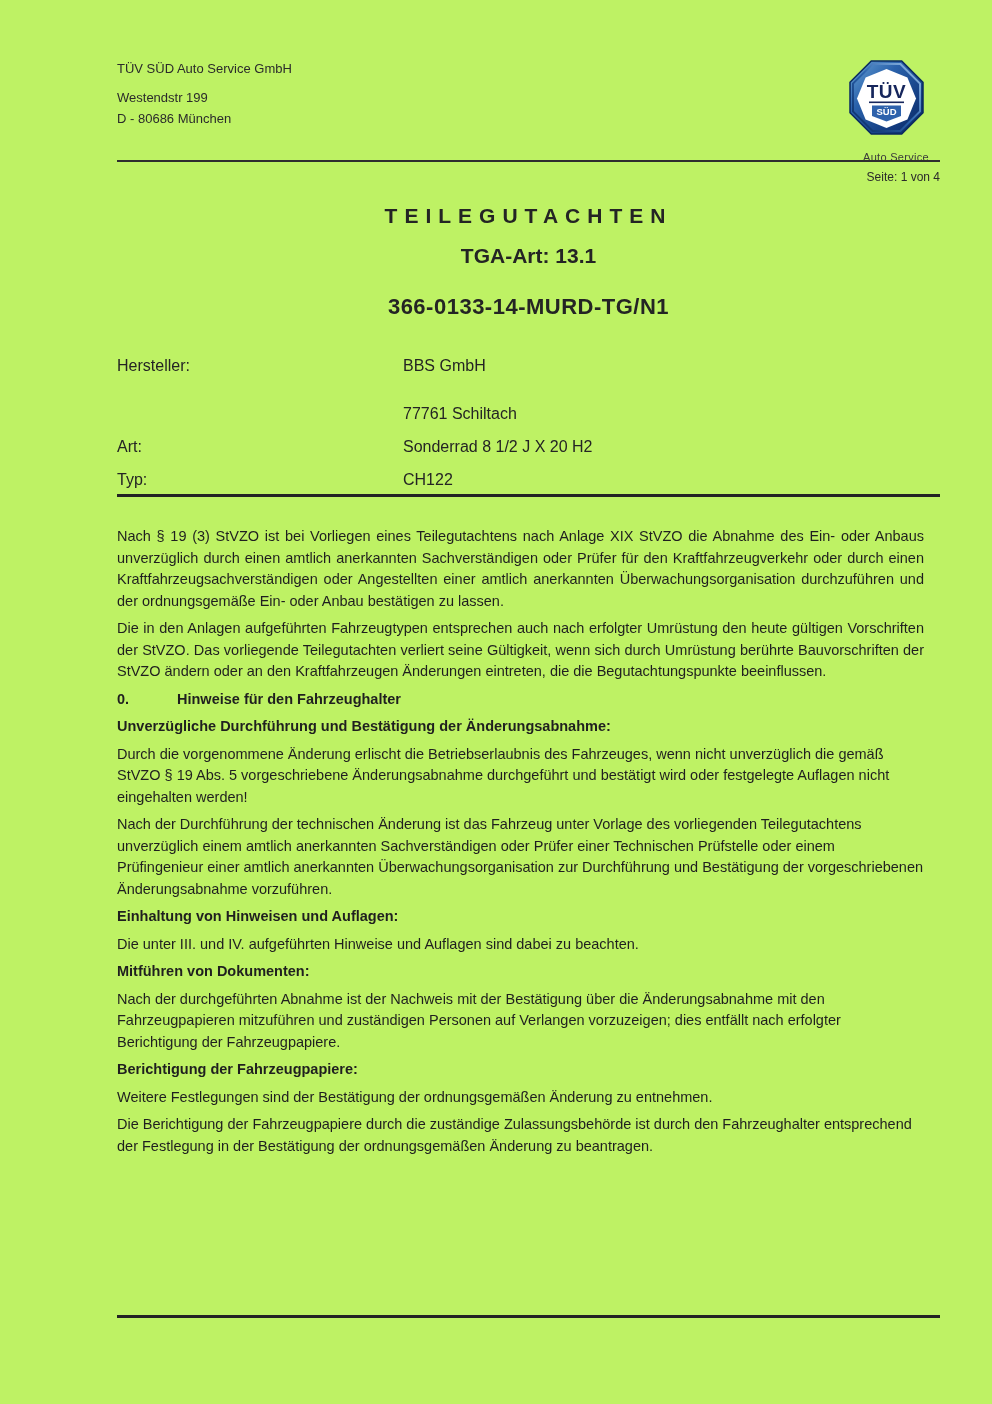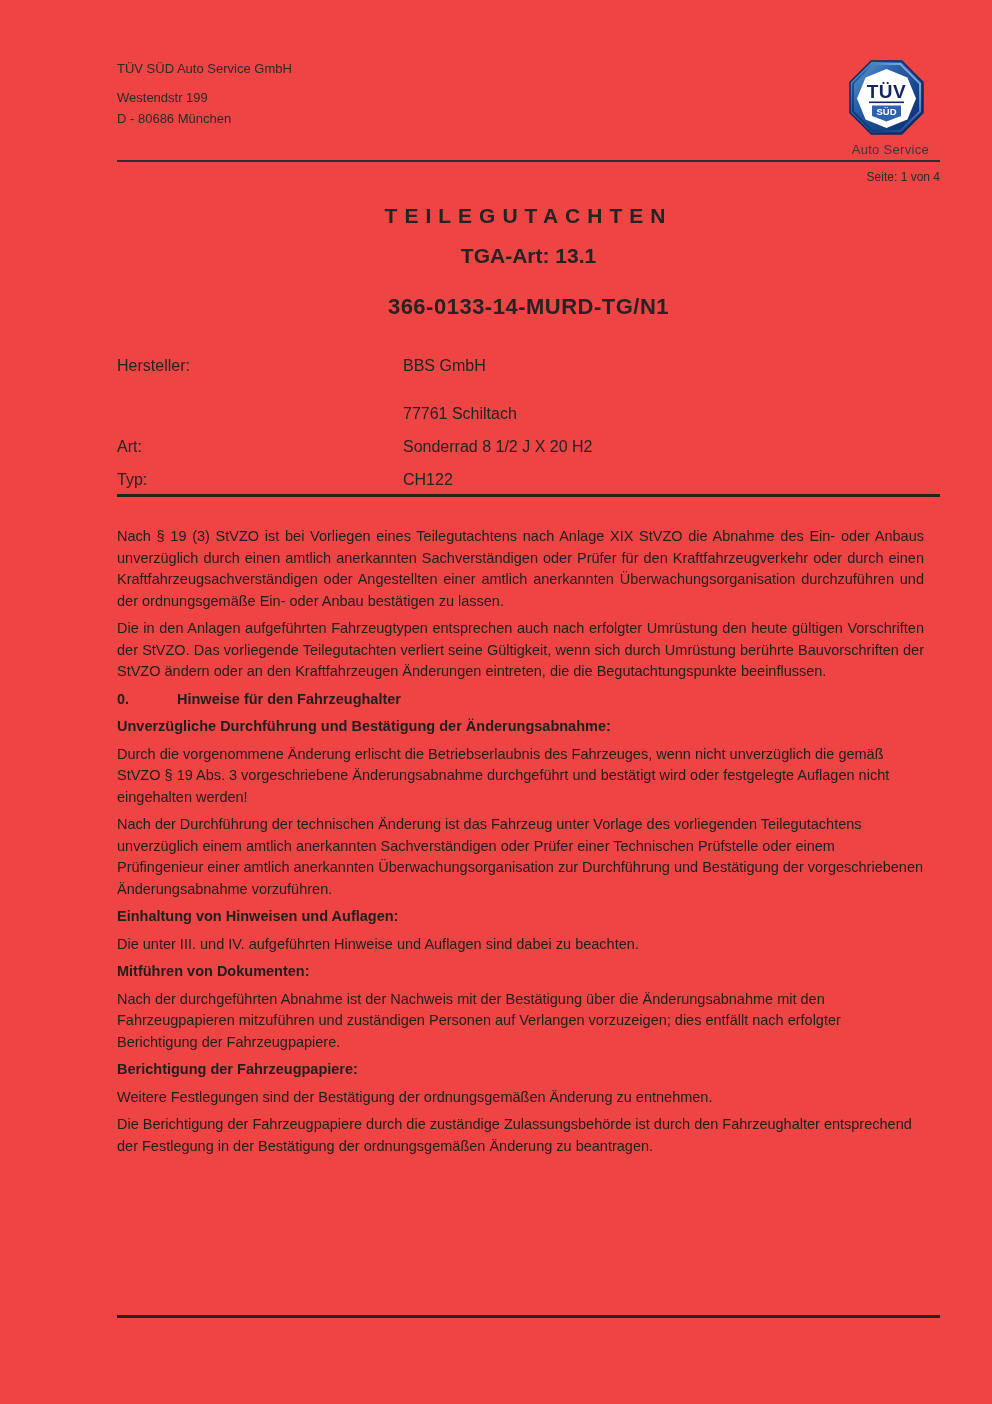--- a/index.html
+++ b/index.html
@@ -2,28 +2,28 @@
 <html lang="de"><head>
 <meta charset="utf-8">
 <style>
   * { margin:0; padding:0; box-sizing:border-box; }
   html,body { background:#ffffff; }
   body {
     width:992px; height:1404px; position:relative; overflow:hidden;
     font-family:"Liberation Sans","DejaVu Sans",sans-serif;
     color:#1f1f1f;
   }
-  .page { position:absolute; inset:0; background:#ef4444; }
+  .page { position:absolute; inset:0; background:#bef264; }
 
   
   .header-company { position:absolute; left:117px; top:61px; font-size:13px; color:#2b2b2b; }
   .header-address { position:absolute; left:117px; top:87px; font-size:13px; line-height:21px; color:#2b2b2b; }
   .logo-wrap { position:absolute; left:843px; top:58px; width:86px; text-align:right; }
   .logo-svg { display:block; margin:0 auto; }
-  .logo-caption { font-size:13px; color:#3a3a3a; margin-top:2px; letter-spacing:0.3px; }
+  .logo-caption { font-size:11px; color:#3a3a3a; margin-top:11px; letter-spacing:0.3px; }
   .header-rule { position:absolute; left:117px; top:160px; width:823px; height:2px; background:#2e2e2e; }
   .page-indicator { position:absolute; left:617px; top:170px; width:323px; text-align:right; font-size:12px; color:#2b2b2b; }
 
   
   .title-block { position:absolute; left:117px; top:204px; width:823px; text-align:center; color:#242424; }
   .title-main { font-size:21px; font-weight:bold; letter-spacing:7px; }
   .title-sub  { font-size:21px; font-weight:bold; margin-top:16px; }
   .title-number { font-size:22px; font-weight:bold; margin-top:26px; letter-spacing:0.5px; }
 
   
@@ -121,21 +121,21 @@
   <div class="doc-body">
     <p class="justified">Nach § 19 (3) StVZO ist bei Vorliegen eines Teilegutachtens nach Anlage XIX StVZO die Abnahme des Ein- oder Anbaus unverzüglich durch einen amtlich anerkannten Sachverständigen oder Prüfer für den Kraftfahrzeugverkehr oder durch einen Kraftfahrzeugsachverständigen oder Angestellten einer amtlich anerkannten Überwachungsorganisation durchzuführen und der ordnungsgemäße Ein- oder Anbau bestätigen zu lassen.</p>
     <p class="justified">Die in den Anlagen aufgeführten Fahrzeugtypen entsprechen auch nach erfolgter Umrüstung den heute gültigen Vorschriften der StVZO. Das vorliegende Teilegutachten verliert seine Gültigkeit, wenn sich durch Umrüstung berührte Bauvorschriften der StVZO ändern oder an den Kraftfahrzeugen Änderungen eintreten, die die Begutachtungspunkte beeinflussen.</p>
 
     <div class="section-row">
       <span class="section-num">0.</span>
       <span class="section-title">Hinweise für den Fahrzeughalter</span>
     </div>
 
     <div class="b-heading">Unverzügliche Durchführung und Bestätigung der Änderungsabnahme:</div>
-    <p>Durch die vorgenommene Änderung erlischt die Betriebserlaubnis des Fahrzeuges, wenn nicht unverzüglich die gemäß StVZO § 19 Abs. 3 vorgeschriebene Änderungsabnahme durchgeführt und bestätigt wird oder festgelegte Auflagen nicht eingehalten werden!</p>
+    <p>Durch die vorgenommene Änderung erlischt die Betriebserlaubnis des Fahrzeuges, wenn nicht unverzüglich die gemäß StVZO § 19 Abs. 5 vorgeschriebene Änderungsabnahme durchgeführt und bestätigt wird oder festgelegte Auflagen nicht eingehalten werden!</p>
     <p>Nach der Durchführung der technischen Änderung ist das Fahrzeug unter Vorlage des vorliegenden Teilegutachtens unverzüglich einem amtlich anerkannten Sachverständigen oder Prüfer einer Technischen Prüfstelle oder einem Prüfingenieur einer amtlich anerkannten Überwachungsorganisation zur Durchführung und Bestätigung der vorgeschriebenen Änderungsabnahme vorzuführen.</p>
 
     <div class="b-heading">Einhaltung von Hinweisen und Auflagen:</div>
     <p>Die unter III. und IV. aufgeführten Hinweise und Auflagen sind dabei zu beachten.</p>
 
     <div class="b-heading">Mitführen von Dokumenten:</div>
     <p>Nach der durchgeführten Abnahme ist der Nachweis mit der Bestätigung über die Änderungsabnahme mit den Fahrzeugpapieren mitzuführen und zuständigen Personen auf Verlangen vorzuzeigen; dies entfällt nach erfolgter Berichtigung der Fahrzeugpapiere.</p>
 
     <div class="b-heading">Berichtigung der Fahrzeugpapiere:</div>
     <p>Weitere Festlegungen sind der Bestätigung der ordnungsgemäßen Änderung zu entnehmen.</p>

